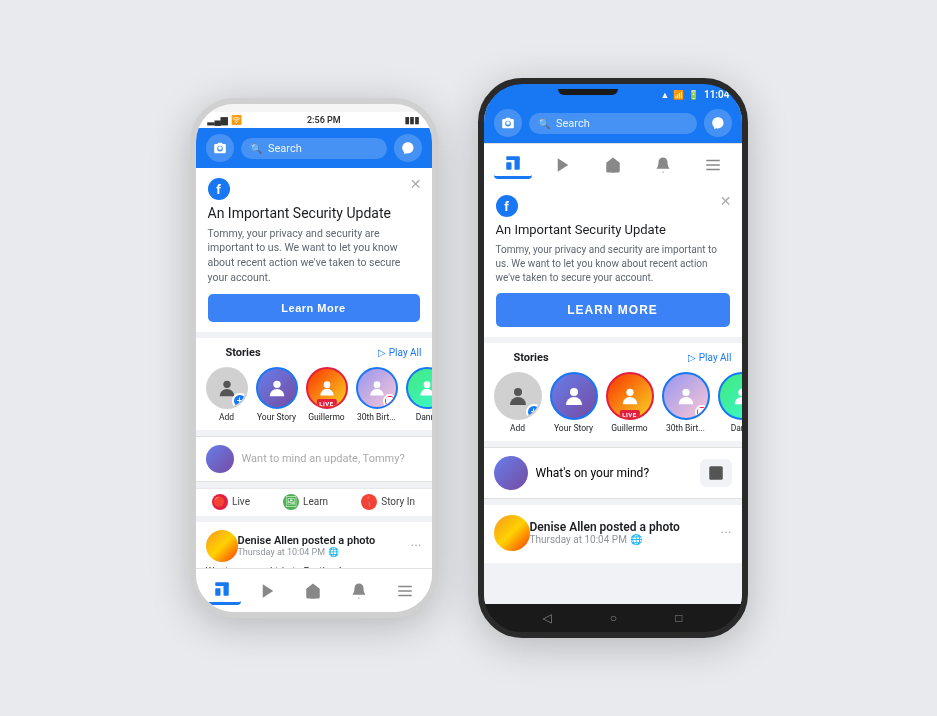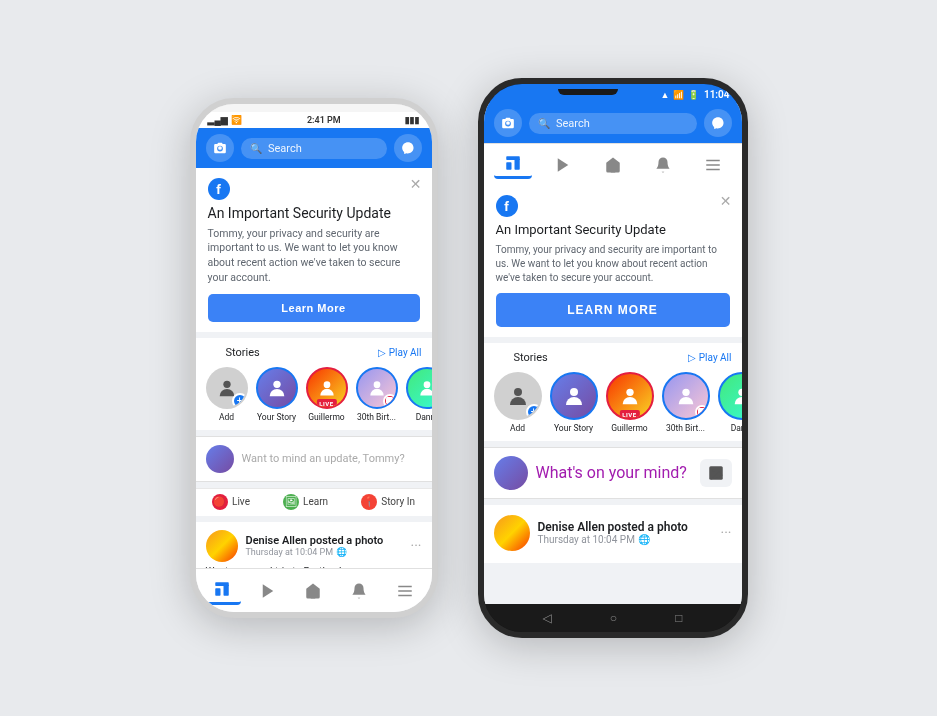--- a/index.html
+++ b/index.html
@@ -227,21 +227,21 @@
       flex-shrink: 0;
     }
     .stories-header {
       display: flex;
       justify-content: space-between;
       align-items: center;
       margin-bottom: 8px;
     }
     .stories-header .stories-label {
       font-size: 11px;
-      font-weight: 400;
+      font-weight: 700;
       color: #1c1e21;
       padding-left: 20px;
     }
     .stories-header .play-all {
       font-size: 10px;
       color: #1877f2;
       cursor: pointer;
       display: flex; align-items: center; gap: 3px;
     }
     .stories-row {
@@ -374,21 +374,20 @@
 
     
     .post-card {
       background: white;
       padding: 8px 10px;
       flex-shrink: 0;
     }
     .post-header {
       display: flex;
       align-items: center;
-      gap: 8px;
       margin-bottom: 4px;
     }
     .post-avatar {
       width: 32px; height: 32px;
       border-radius: 50%;
       background: linear-gradient(135deg, #f7971e, #ffd200, #f83600);
       flex-shrink: 0;
     }
     .post-meta { flex: 1; }
     .post-name {
@@ -452,21 +451,21 @@
     <div class="white-phone top-notch">
       <div class="camera-dot"></div>
       <div class="speaker"></div>
     </div>
 
     <div class="white-status-bar">
       <div class="signal-icons">
         <span style="font-size:9px;">▂▄▆</span>
         <span style="font-size:9px; margin-left:2px;">🛜</span>
       </div>
-      <span>2:41 PM</span>
+      <span>2:56 PM</span>
       <span style="font-size:9px;">▮▮▮</span>
     </div>
 
     <div class="phone-screen">
 
       <div class="fb-header">
         <div class="header-icon">
           <svg width="14" height="14" viewBox="0 0 24 24" fill="white">
             <path d="M12 15.2A3.2 3.2 0 1 0 12 8.8 3.2 3.2 0 0 0 12 15.2z"></path>
             <path d="M9 3L7.17 5H4a2 2 0 0 0-2 2v12a2 2 0 0 0 2 2h16a2 2 0 0 0 2-2V7a2 2 0 0 0-2-2h-3.17L15 3H9zm3 15a5 5 0 1 1 0-10 5 5 0 0 1 0 10z"></path>
@@ -776,21 +775,21 @@
                     <path d="M20 21a8 8 0 1 0-16 0"></path>
                   </svg>
               </div>
               <span class="story-label">Danni</span>
             </div>
           </div>
         </div>
 
         <div class="share-bar">
           <div class="user-mini-avatar" style="width:34px; height:34px;"></div>
-          <span class="share-input" style="font-size:16px; color:#a21caf;">What's on your mind?</span>
+          <span class="share-input" style="font-size:12px; color:#000000;">What's on your mind?</span>
           <div class="photo-icon-box">
             <svg width="18" height="18" viewBox="0 0 24 24" fill="#555">
                 <rect x="3" y="3" width="18" height="18" rx="2"></rect>
                 <circle cx="8.5" cy="8.5" r="1.5"></circle>
                 <polyline points="21,15 16,10 5,21"></polyline>
               </svg>
           </div>
         </div>
 
         <div class="post-card" style="padding-top:10px;">

